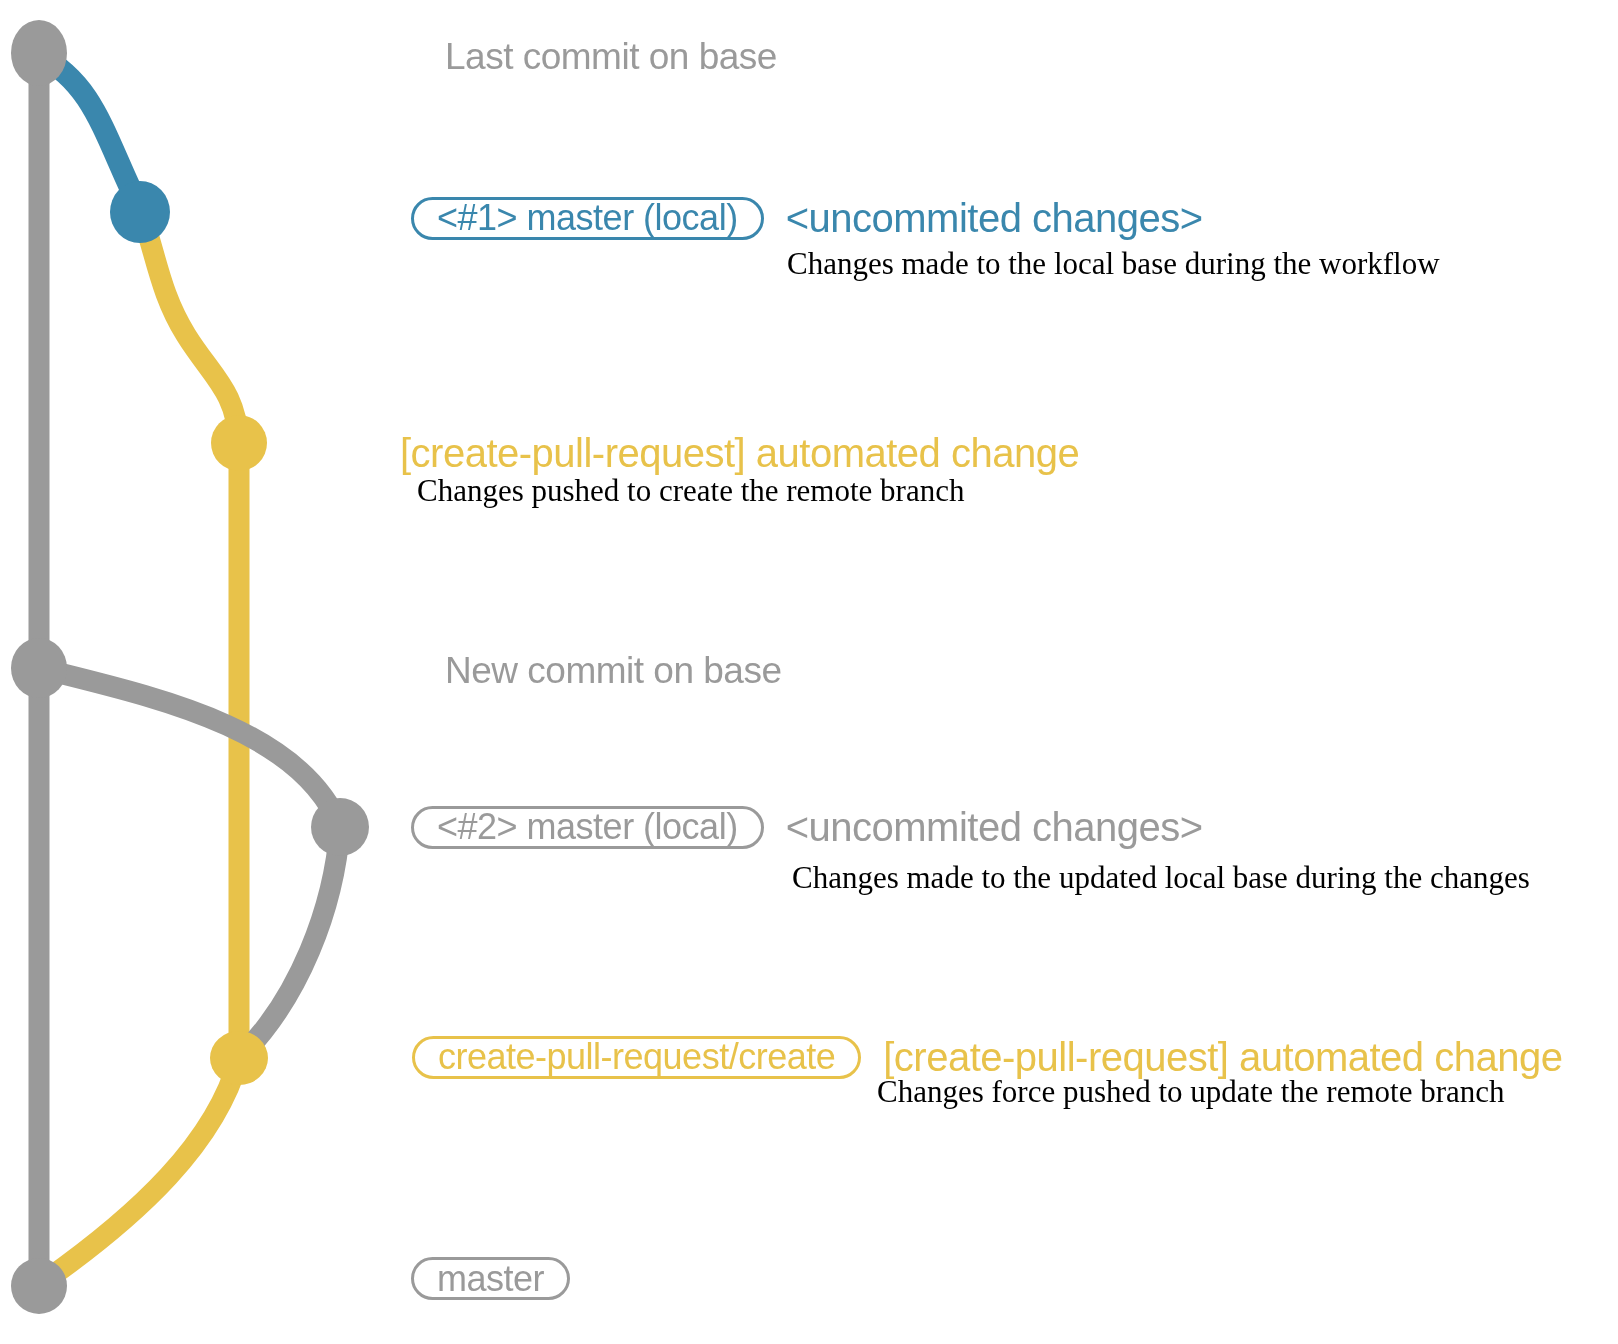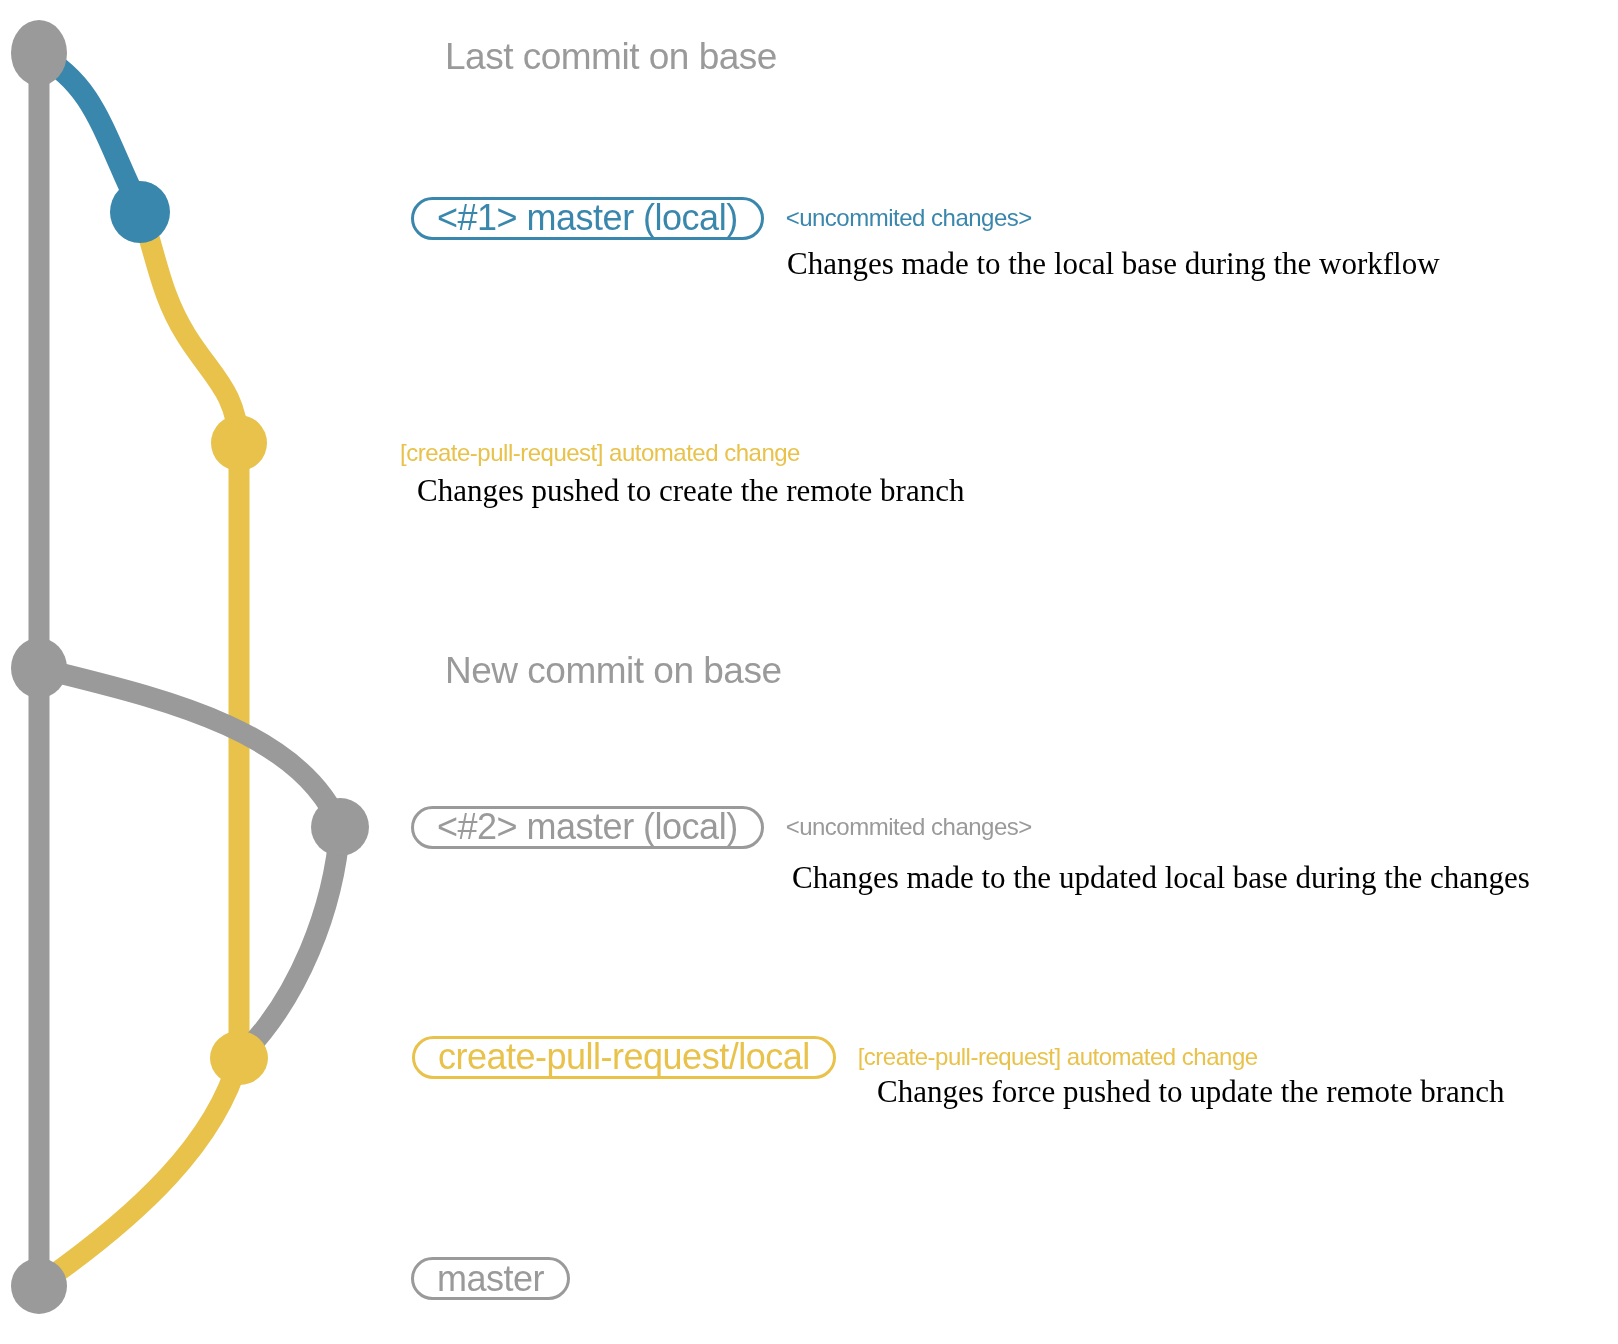--- a/index.html
+++ b/index.html
@@ -35,21 +35,21 @@
     display: flex;
     align-items: center;
     padding: 0 23px;
     border: 3px solid;
     border-radius: 30px;
     background: #ffffff;
     font-size: 36px;
     letter-spacing: -0.5px;
   }
   .msg {
-    font-size: 24px;
+    font-size: 40px;
     letter-spacing: -0.5px;
   }
   .detail {
     position: absolute;
     font-family: "Liberation Serif", serif;
     font-size: 31px;
     color: var(--ink);
     white-space: nowrap;
   }
   .c-blue   { color: var(--blue);   border-color: var(--blue); }
@@ -99,20 +99,20 @@
 
 <div class="note" style="left:401px; top:650px;">New commit on base</div>
 
 <div class="row" style="left:411px; top:797px;">
   <span class="badge c-gray">&lt;#2&gt; master (local)</span>
   <span class="msg c-gray">&lt;uncommited changes&gt;</span>
 </div>
 <div class="detail" style="left:792px; top:860px;">Changes made to the updated local base during the changes</div>
 
 <div class="row" style="left:412px; top:1027px;">
-  <span class="badge c-yellow">create-pull-request/local</span>
+  <span class="badge c-yellow">create-pull-request/create</span>
   <span class="msg c-yellow">[create-pull-request] automated change</span>
 </div>
 <div class="detail" style="left:877px; top:1074px;">Changes force pushed to update the remote branch</div>
 
 <div class="row" style="left:411px; top:1257px;flex-direction:column;">
   <span class="badge c-gray">master</span>
 </div>
 
 </body></html>

